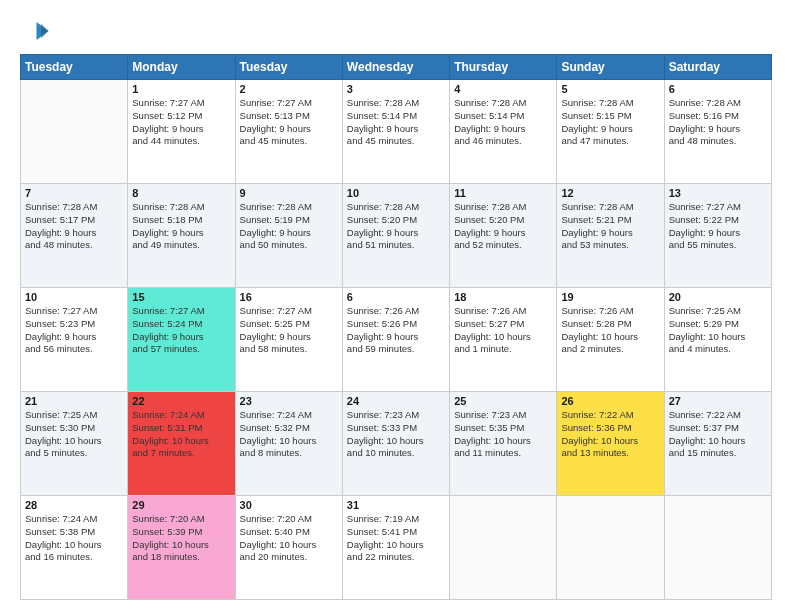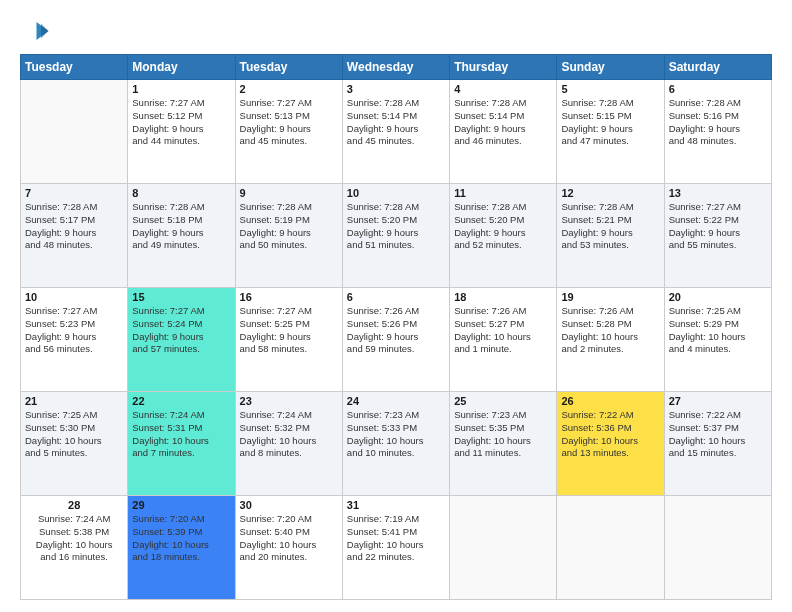--- a/index.html
+++ b/index.html
@@ -272,21 +272,21 @@
           </td>
         </tr>
         <tr>
           <td style="background: rgb(240, 244, 248);">
             <div class="day-num">21</div>
             <div class="day-info" style="white-space: pre-line;">Sunrise: 7:25 AM
 Sunset: 5:30 PM
 Daylight: 10 hours
 and 5 minutes.</div>
           </td>
-          <td style="background: #5eead4;">
+          <td style="background: #ef4444;">
             <div class="day-num">22</div>
             <div class="day-info" style="white-space: pre-line;">Sunrise: 7:24 AM
 Sunset: 5:31 PM
 Daylight: 10 hours
 and 7 minutes.</div>
           </td>
           <td style="background: rgb(240, 244, 248);">
             <div class="day-num">23</div>
             <div class="day-info" style="white-space: pre-line;">Sunrise: 7:24 AM
 Sunset: 5:32 PM
@@ -316,28 +316,28 @@
           </td>
           <td style="background: rgb(240, 244, 248);">
             <div class="day-num">27</div>
             <div class="day-info" style="white-space: pre-line;">Sunrise: 7:22 AM
 Sunset: 5:37 PM
 Daylight: 10 hours
 and 15 minutes.</div>
           </td>
         </tr>
         <tr>
-          <td style="background: rgb(255, 255, 255); text-align: center;">
+          <td style="background: rgb(255, 255, 255);">
             <div class="day-num">28</div>
             <div class="day-info" style="white-space: pre-line;">Sunrise: 7:24 AM
 Sunset: 5:38 PM
 Daylight: 10 hours
 and 16 minutes.</div>
           </td>
-          <td style="background: #3b82f6;">
+          <td style="background: #f9a8d4;">
             <div class="day-num">29</div>
             <div class="day-info" style="white-space: pre-line;">Sunrise: 7:20 AM
 Sunset: 5:39 PM
 Daylight: 10 hours
 and 18 minutes.</div>
           </td>
           <td style="background: rgb(255, 255, 255);">
             <div class="day-num">30</div>
             <div class="day-info" style="white-space: pre-line;">Sunrise: 7:20 AM
 Sunset: 5:40 PM

